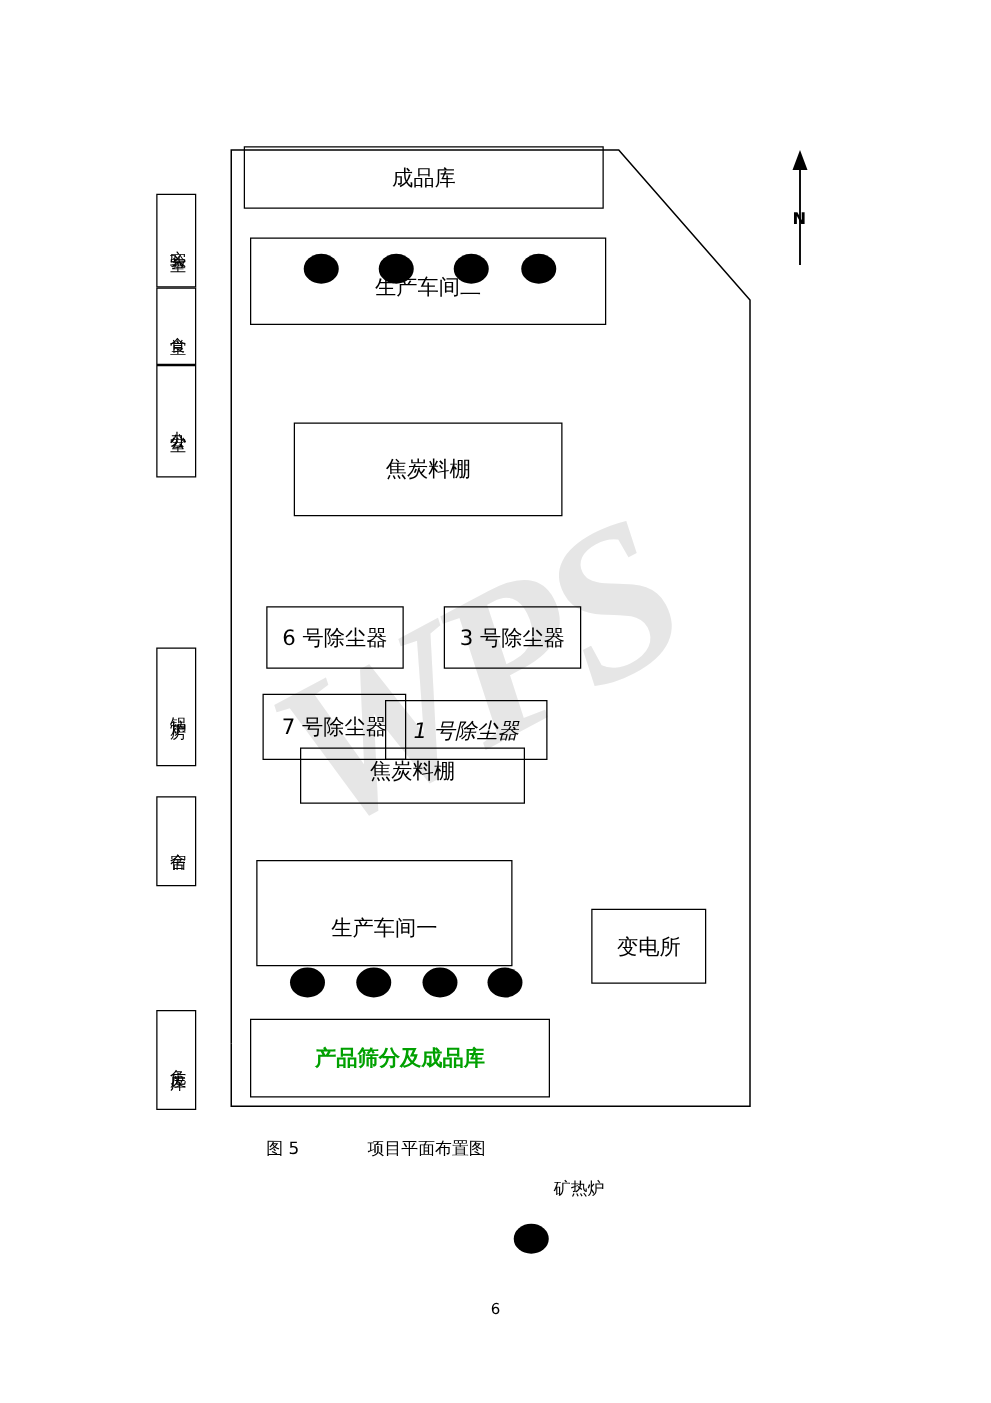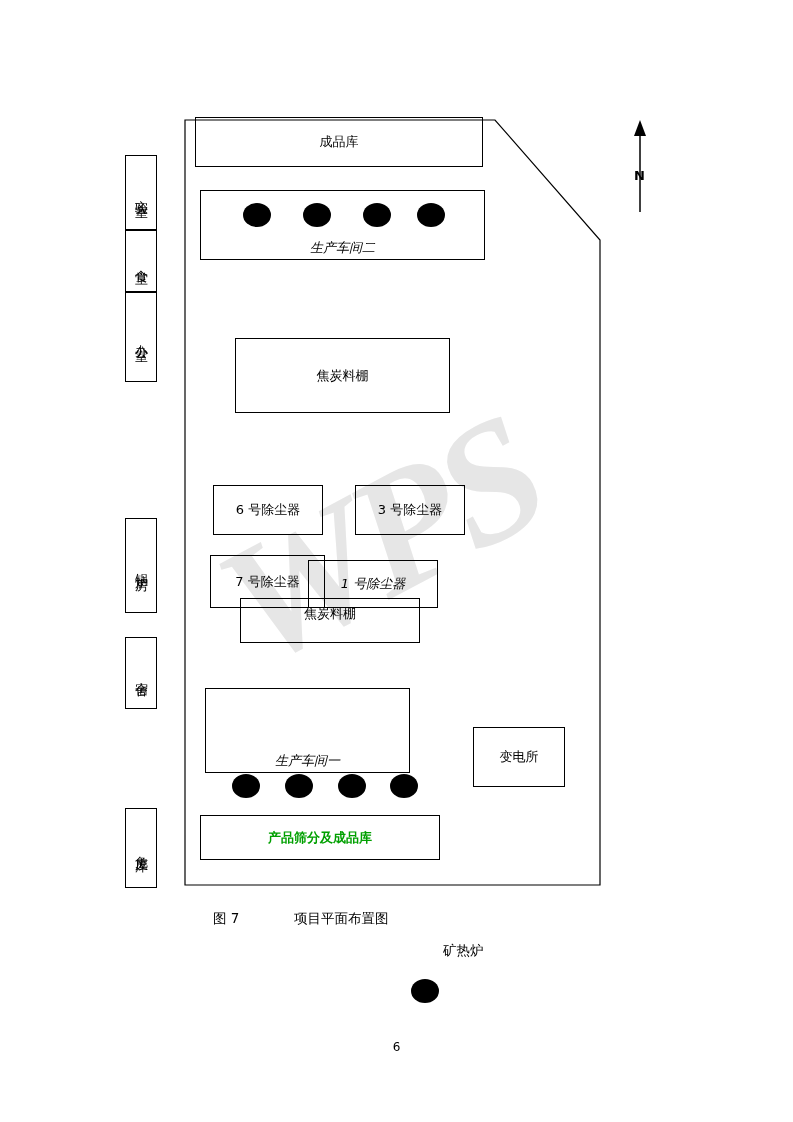--- a/index.html
+++ b/index.html
@@ -40,34 +40,33 @@
 
   
   .box {
     position: absolute;
     border: 1px solid #000000;
     box-sizing: border-box;
     background: transparent;
     display: flex;
     align-items: center;
     justify-content: center;
-    font-size: 13px;
+    font-size: 17px;
     color: #000000;
     text-align: center;
   }
   .box.vertical {
     writing-mode: vertical-rl;
     text-orientation: upright;
     letter-spacing: 2px;
     font-size: 13px;
   }
   .label-bottom {
     align-items: flex-end;
-    padding-bottom: 2px;
-    font-style: italic;
+    padding-bottom: 18px;
   }
   .label-top {
     align-items: flex-start;
     padding-top: 6px;
   }
 
   
   .furnace {
     position: absolute;
     width: 28px;
@@ -167,31 +166,31 @@
   <div class="box label-top" style="left:240px; top:598px; width:180px; height:45px;">焦炭料棚</div>
 
   <div class="box label-bottom" style="left:205px; top:688px; width:205px; height:85px;">生产车间一</div>
   <div class="furnace" style="left:232px; top:774px;"></div>
   <div class="furnace" style="left:285px; top:774px;"></div>
   <div class="furnace" style="left:338px; top:774px;"></div>
   <div class="furnace" style="left:390px; top:774px;"></div>
 
   <div class="box" style="left:473px; top:697px; width:92px; height:60px;margin-top:30px;">变电所</div>
 
-  <div class="box" style="left:200px; top:815px; width:240px; height:45px;text-align:right;">
+  <div class="box" style="left:200px; top:815px; width:240px; height:63px;text-align:right;">
     <span class="green-text">产品筛分及成品库</span>
   </div>
 
   <svg class="north" style="left:620px; top:120px;" width="40" height="95" viewBox="0 0 40 95">
     <line x1="20" y1="10" x2="20" y2="92" stroke="#000000" stroke-width="1.5"></line>
     <polygon points="20,0 14,16 26,16" fill="#000000"></polygon>
   </svg>
   <div class="north-label" style="left:634px; top:168px;">N</div>
 
-  <div class="caption" style="left:213px; top:910px;">图 7</div>
+  <div class="caption" style="left:213px; top:910px;">图 5</div>
   <div class="caption" style="left:278px; top:910px;margin-left:16px;">项目平面布置图</div>
   <div class="caption" style="left:443px; top:910px;margin-top:32px;">矿热炉</div>
 
   <div class="legend-dot" style="left:411px; top:979px;"></div>
 
   <div class="page-number" style="left:0; top:1040px;">6</div>
 
 </div>
 
 </body></html>

